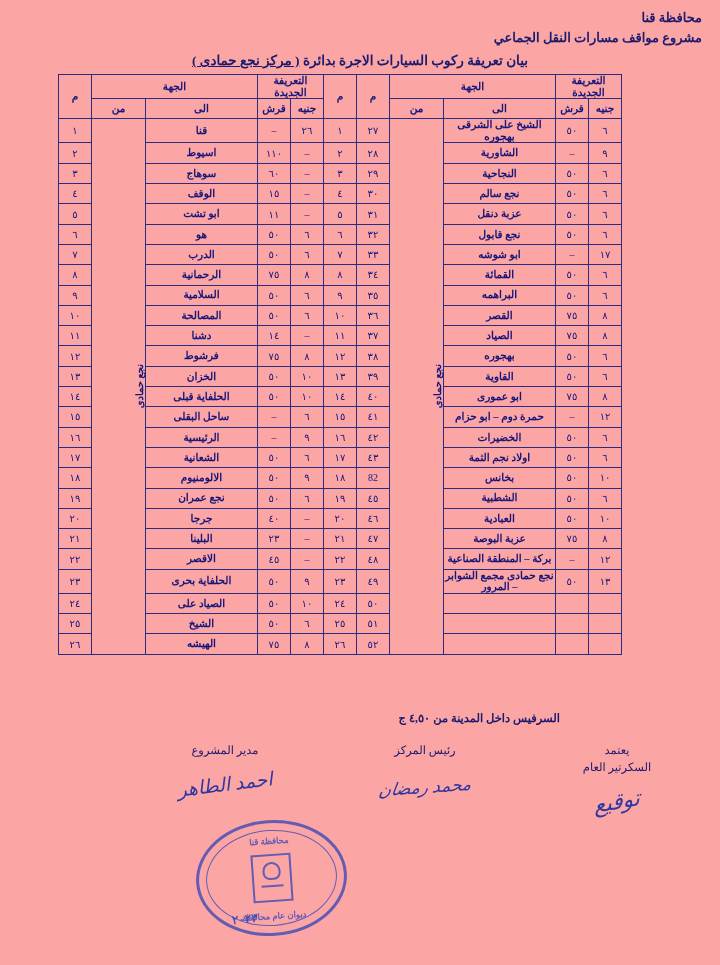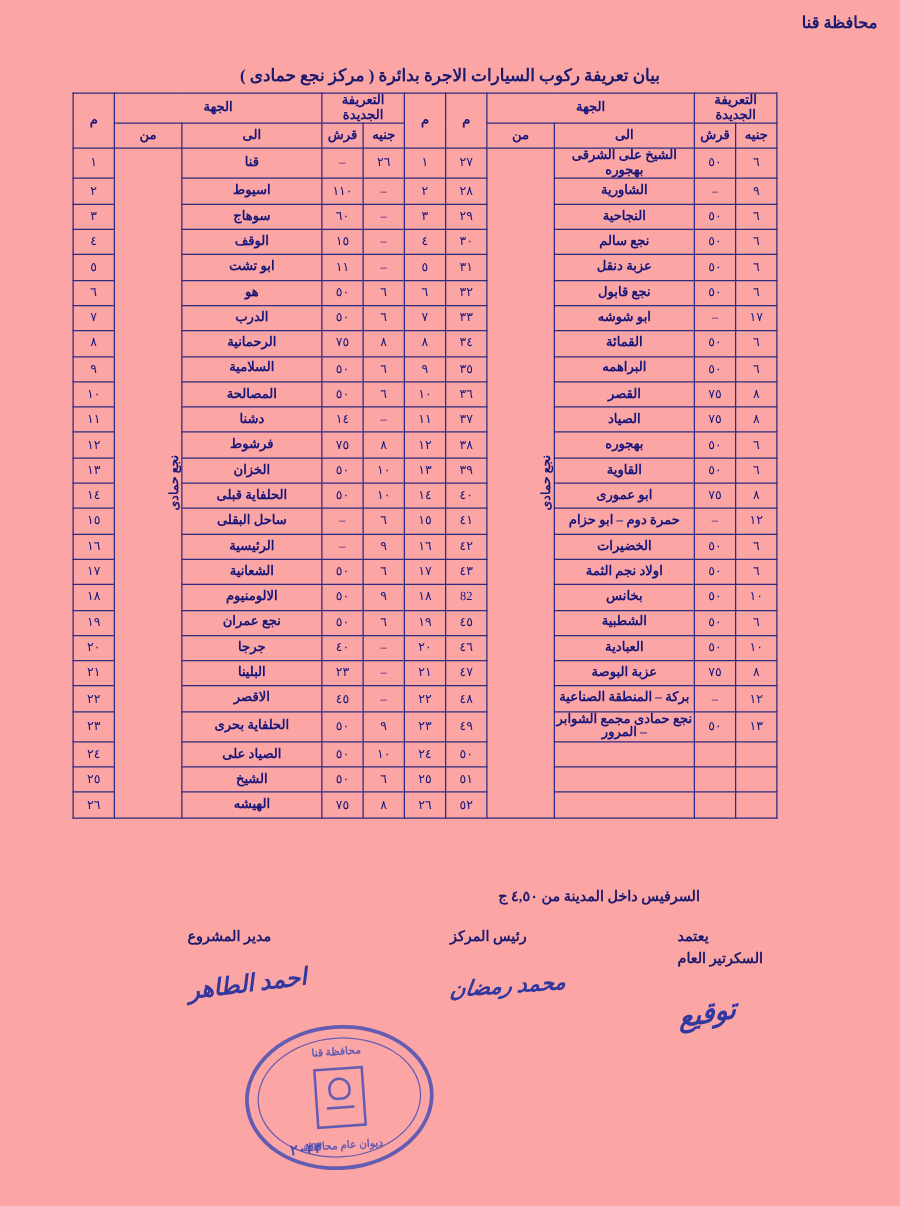--- a/index.html
+++ b/index.html
@@ -40,20 +40,21 @@
   .title {
     position: absolute;
     top: 52px;
     left: 0;
     right: 0;
     text-align: center;
     font-size: 13.5px;
     font-weight: bold;
   }
   .title .mark {
+    text-decoration: underline;
   }
   
   .tbl-wrap {
     position: absolute;
     top: 74px;
     right: 98px;
     width: 525px;
   }
   table.t {
     border-collapse: collapse;
@@ -109,23 +110,23 @@
   }
   
   .sig {
     position: absolute;
     top: 742px;
     width: 100%;
     height: 90px;
   }
   .sig .col {
     position: absolute;
-    text-align: left;
+    text-align: center;
     font-size: 11.5px;
-    font-weight: bold;
+    font-weight: normal;
     line-height: 1.5;
   }
   .sig .c1 { right: 28px; width: 150px; }
   .sig .c2 { right: 230px; width: 130px; }
   .sig .c3 { right: 420px; width: 150px; }
   .scribble {
     font-family: "Liberation Serif", serif;
     color: #1f2fa0;
     font-size: 19px;
     font-style: italic;
@@ -215,20 +216,21 @@
     opacity: .8;
   }
 </style>
 </head>
 <body>
 
 <div class="page">
 
   <div class="hdr">
     <div class="l1">محافظة قنا</div>
+    <div class="l2">مشروع مواقف مسارات النقل الجماعي</div>
   </div>
 
   <div class="title">
     <span>بيان تعريفة ركوب السيارات الاجرة بدائرة</span>
     <span class="mark">( مركز نجع حمادى )</span>
   </div>
 
   <div class="tbl-wrap">
     <table class="t">
       <colgroup>

